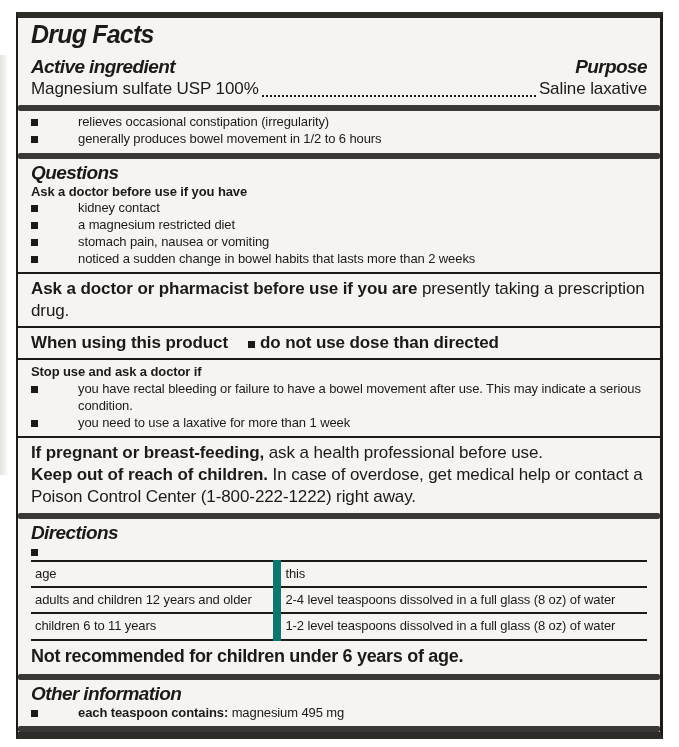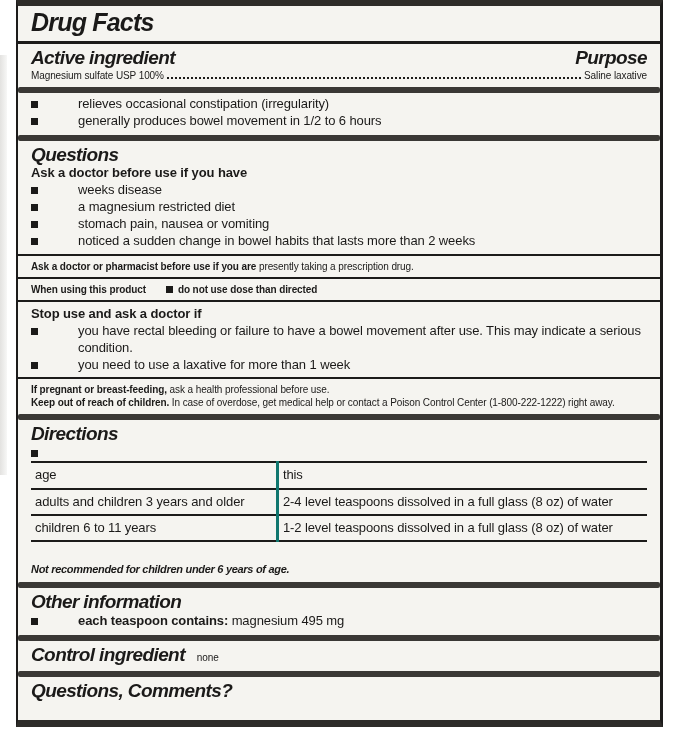--- a/index.html
+++ b/index.html
@@ -9,38 +9,38 @@
     background: #ffffff;
     color: #1b1a19;
     letter-spacing: -0.1px;
   }
   .page { position: relative; width: 679px; height: 747px; background: #fff; overflow: hidden; }
   .photo-edge {
     position: absolute; left: 0; top: 55px; width: 7px; height: 420px;
     background: linear-gradient(to right, #e3e2e0, #f7f7f6);
   }
   .label-box {
-    position: absolute; left: 16px; top: 0; width: 647px; height: 727px;
+    position: absolute; left: 16px; top: 12px; width: 647px; height: 727px;
     background: #f5f4f0;
     border-left: 2px solid #1c1b1a;
     border-right: 3px solid #1c1b1a;
     border-top: 6px solid #2e2c29;
     border-bottom: 7px solid #2e2c29;
     display: flex; flex-direction: column;
     overflow: hidden;
   }
   .sec { padding: 3px 13px 5px 13px; }
   .rule-thick { flex: 0 0 auto; height: 6px; background: #3a3835; border-radius: 2px; }
   .rule-med   { height: 3px; background: #1c1b1a; margin: 2px 0 0 0; }
   .thin-rule  { height: 2px; background: #1c1b1a; margin: 4px -13px 4px -13px; }
 
   .title { font-size: 25px; font-weight: 700; font-style: italic; letter-spacing: -0.8px; padding: 2px 13px 2px 13px; }
 
   .heading { font-size: 19px; font-weight: 700; font-style: italic; letter-spacing: -0.6px; line-height: 1.15; }
-  .body-t { font-size: 10px; line-height: 1.3; }
+  .body-t { font-size: 17px; line-height: 1.3; }
   b, .bold { font-weight: 700; }
 
   .flex-row { display: flex; align-items: flex-end; }
   .grow-leader { flex: 1 1 auto; border-bottom: 2px dotted #1b1a19; margin: 0 3px 3px 3px; height: 1px; }
 
   .bullet-item { display: flex; align-items: flex-start; font-size: 13px; line-height: 1.3; gap: 35px; }
   .bullet {
     flex: 0 0 auto; width: 7px; height: 7px; background: #1b1a19;
     margin: 5px 5px 0 0; display: inline-block;
   }
@@ -50,22 +50,22 @@
   .when-gap { display: inline-block; width: 20px; }
 
   table.dose-table { width: 100%; border-collapse: collapse; margin-top: 4px; font-size: 13px; }
   table.dose-table td {
     border-top: 2px solid #1c1b1a;
     border-bottom: 2px solid #1c1b1a;
     padding: 4px 8px 4px 4px;
     vertical-align: top;
     line-height: 1.25;
   }
-  table.dose-table td.c1 { width: 40%; border-right: 3px solid #0f766e; }
-  .footnote { font-weight: 700; font-style: italic; font-size: 11px; padding: 5px 0 2px 0; letter-spacing: -0.3px; margin-top: 16px; }
+  table.dose-table td.c1 { width: 40%; border-right: 8px solid #0f766e; }
+  .footnote { font-weight: 700; font-size: 18px; padding: 5px 0 2px 0; letter-spacing: -0.3px; }
 
   .inline-heading-row { display: flex; align-items: baseline; gap: 12px; }
 </style>
 </head>
 <body>
 
 <div class="page">
   <div class="photo-edge"></div>
 
   <div class="label-box">
@@ -98,21 +98,21 @@
       </div>
     </div>
 
     <div class="rule-thick"></div>
 
     <div class="sec">
       <div class="heading">Questions</div>
       <div class="lead">Ask a doctor before use if you have</div>
       <div class="bullet-item">
         <span class="bullet"></span>
-        <span>weeks disease</span>
+        <span>kidney contact</span>
       </div>
       <div class="bullet-item">
         <span class="bullet"></span>
         <span>a magnesium restricted diet</span>
       </div>
       <div class="bullet-item">
         <span class="bullet"></span>
         <span>stomach pain, nausea or vomiting</span>
       </div>
       <div class="bullet-item">
@@ -162,21 +162,21 @@
         <span class="bullet"></span>
       </div>
 
       <table class="dose-table">
         <tbody>
             <tr>
           <td class="c1">age</td>
           <td>this</td>
         </tr>
         <tr>
-          <td class="c1">adults and children 3 years and older</td>
+          <td class="c1">adults and children 12 years and older</td>
           <td>2-4 level teaspoons dissolved in a full glass (8 oz) of water</td>
         </tr>
         <tr>
           <td class="c1">children 6 to 11 years</td>
           <td>1-2 level teaspoons dissolved in a full glass (8 oz) of water</td>
         </tr>
       </tbody>
         </table>
 
       <div class="footnote">Not recommended for children under 6 years of age.</div>

